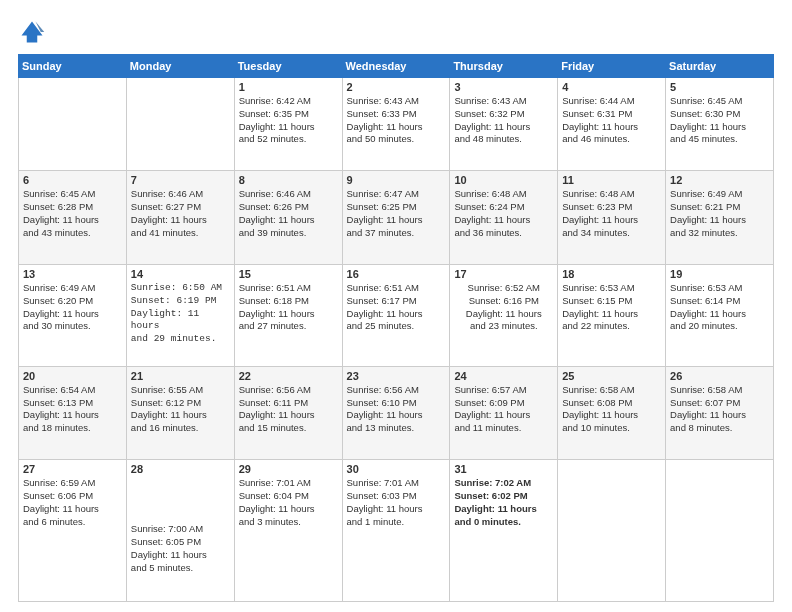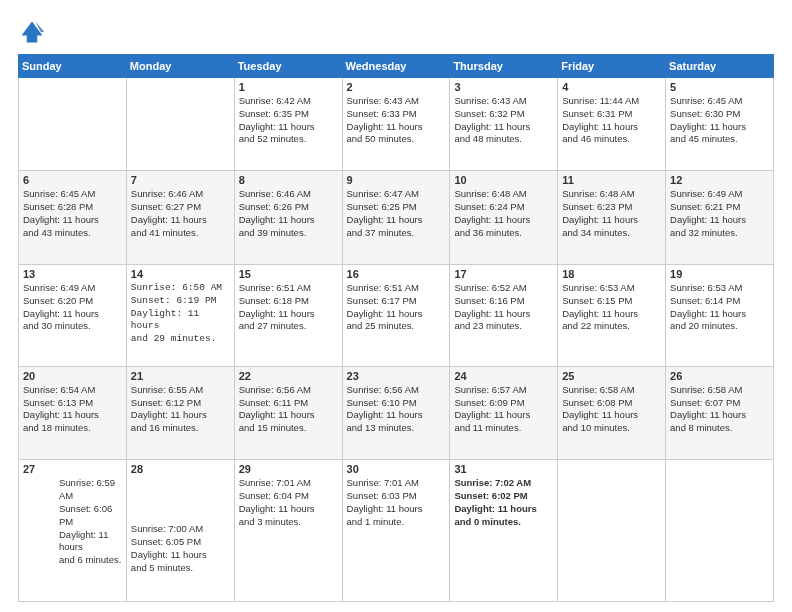--- a/index.html
+++ b/index.html
@@ -152,21 +152,21 @@
           </td>
           <td>
             <span class="day-num">3</span>
             <div class="cell-content" style="white-space: pre-line;">Sunrise: 6:43 AM
 Sunset: 6:32 PM
 Daylight: 11 hours
 and 48 minutes.</div>
           </td>
           <td>
             <span class="day-num">4</span>
-            <div class="cell-content" style="white-space: pre-line;">Sunrise: 11:44 AM
+            <div class="cell-content" style="white-space: pre-line;">Sunrise: 6:44 AM
 Sunset: 6:31 PM
 Daylight: 11 hours
 and 46 minutes.</div>
           </td>
           <td>
             <span class="day-num">5</span>
             <div class="cell-content" style="white-space: pre-line;">Sunrise: 6:45 AM
 Sunset: 6:30 PM
 Daylight: 11 hours
 and 45 minutes.</div>
@@ -247,21 +247,21 @@
           </td>
           <td>
             <span class="day-num">16</span>
             <div class="cell-content" style="white-space: pre-line;">Sunrise: 6:51 AM
 Sunset: 6:17 PM
 Daylight: 11 hours
 and 25 minutes.</div>
           </td>
           <td>
             <span class="day-num">17</span>
-            <div class="cell-content" style="white-space: pre-line;">Sunrise: 6:52 AM
+            <div class="cell-content" style="white-space: pre-line; text-align: center;">Sunrise: 6:52 AM
 Sunset: 6:16 PM
 Daylight: 11 hours
 and 23 minutes.</div>
           </td>
           <td>
             <span class="day-num">18</span>
             <div class="cell-content" style="white-space: pre-line;">Sunrise: 6:53 AM
 Sunset: 6:15 PM
 Daylight: 11 hours
 and 22 minutes.</div>
@@ -321,21 +321,21 @@
             <span class="day-num">26</span>
             <div class="cell-content" style="white-space: pre-line;">Sunrise: 6:58 AM
 Sunset: 6:07 PM
 Daylight: 11 hours
 and 8 minutes.</div>
           </td>
         </tr>
         <tr>
           <td>
             <span class="day-num">27</span>
-            <div class="cell-content" style="white-space: pre-line; margin-left: 36px;">Sunrise: 6:59 AM
+            <div class="cell-content" style="white-space: pre-line;">Sunrise: 6:59 AM
 Sunset: 6:06 PM
 Daylight: 11 hours
 and 6 minutes.</div>
           </td>
           <td>
             <span class="day-num">28</span>
             <div class="cell-content" style="white-space: pre-line; margin-top: 48px;">Sunrise: 7:00 AM
 Sunset: 6:05 PM
 Daylight: 11 hours
 and 5 minutes.</div>

